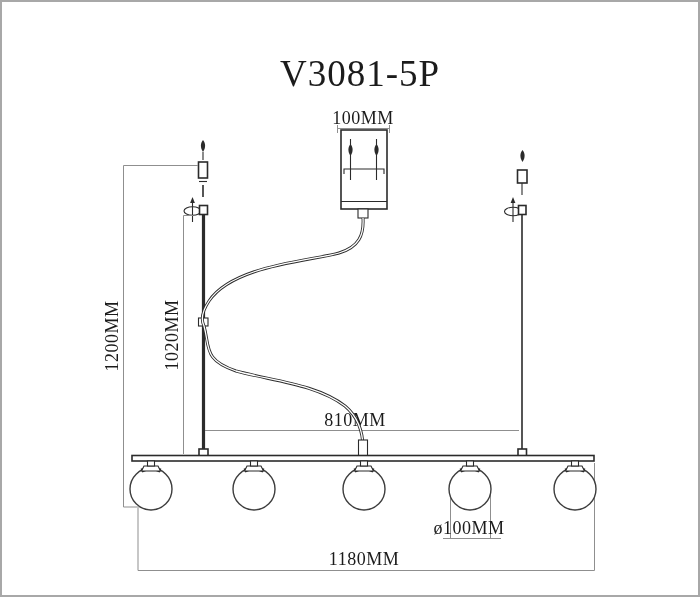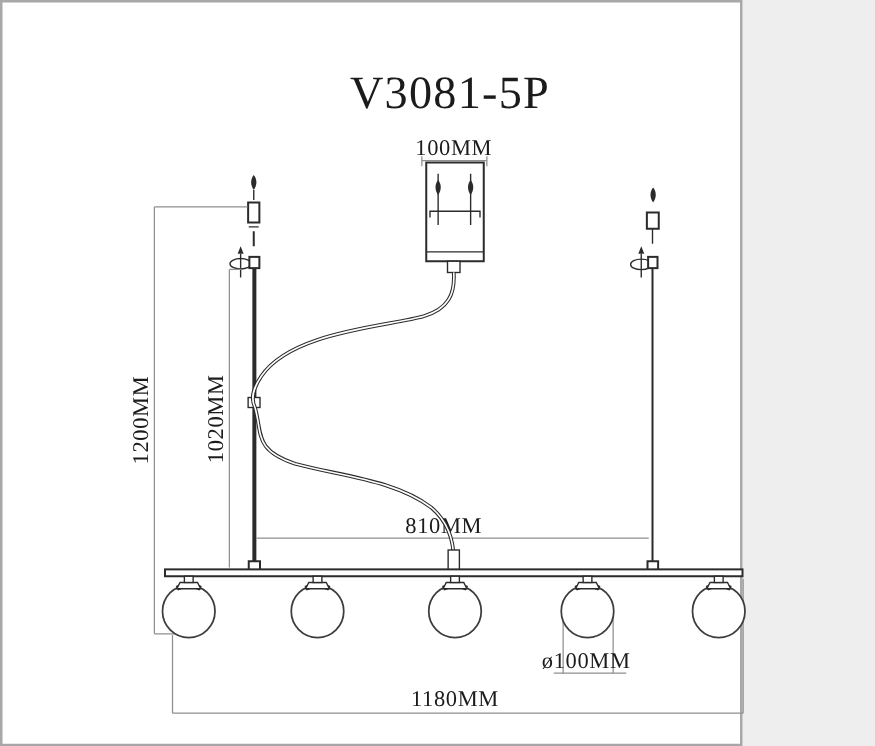--- a/index.html
+++ b/index.html
@@ -5,21 +5,21 @@
   :root{
     --background:#ffffff;
     --object-line:#2b2b2b;
     --glass-line:#3d3d3d;
     --dimension-line:#8f8f8f;
     --text:#1b1b1b;
     --page-border:#a8a8a8;
   }
   html,body{margin:0;padding:0;background:#eee;}
   #stage{
-    position:relative;width:594px;height:597px;background:var(--background);
+    position:relative;width:700px;height:597px;background:var(--background);
     box-sizing:border-box;border:2px solid var(--page-border);
     font-family:"Liberation Serif", serif;
   }
   svg{position:absolute;left:0;top:0;}
   .obj{stroke:var(--object-line);fill:none;stroke-width:1.6;}
   .objthin{stroke:var(--object-line);fill:none;stroke-width:1.1;}
   .fillobj{fill:var(--object-line);stroke:none;}
   .whitefill{fill:#ffffff;}
   .glass{stroke:var(--glass-line);fill:#ffffff;stroke-width:1.4;}
   .dimline{stroke:var(--dimension-line);fill:none;stroke-width:1;}

